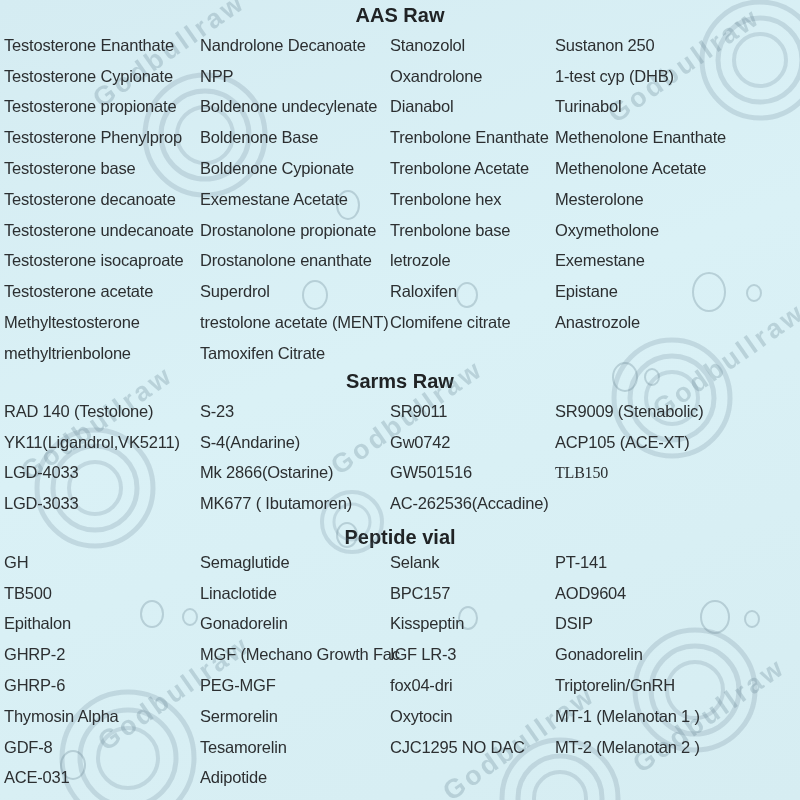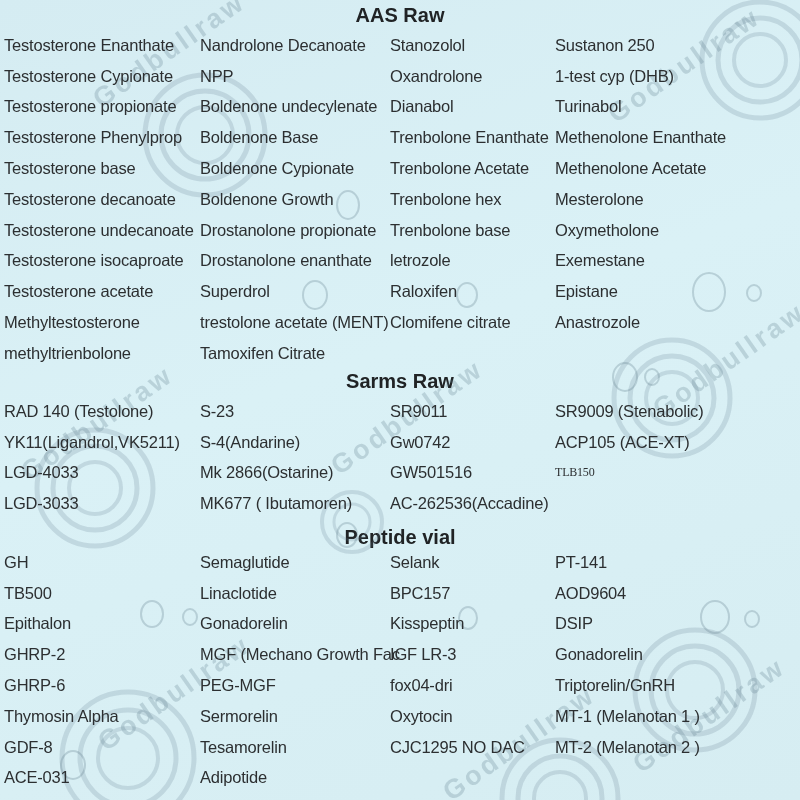--- a/index.html
+++ b/index.html
@@ -22,21 +22,21 @@
     grid-template-columns:196px 190px 165px 1fr;
     grid-auto-rows:30.8px;
     padding-left:4px;
   }
   .cell{
     display:flex;align-items:center;
     font-size:16.5px;letter-spacing:-0.2px;
     white-space:nowrap;overflow:visible;
     z-index:2;
   }
-  .cell.serif{font-family:"Liberation Serif","DejaVu Serif",serif;font-size:12px;}
+  .cell.serif{font-family:"Liberation Serif","DejaVu Serif",serif;font-size:16px;}
   
   .wm-text{
     position:absolute;z-index:1;
     font-size:27px;font-weight:bold;letter-spacing:3px;
     color:rgba(94,122,138,0.26);
     transform:rotate(-35deg);
     white-space:nowrap;pointer-events:none;
   }
   .wm-rings{position:absolute;z-index:1;pointer-events:none;}
   .wm-ellipse{
@@ -135,21 +135,21 @@
       <div class="cell">Turinabol</div>
       <div class="cell">Testosterone Phenylprop</div>
       <div class="cell">Boldenone Base</div>
       <div class="cell">Trenbolone Enanthate</div>
       <div class="cell">Methenolone Enanthate</div>
       <div class="cell">Testosterone base</div>
       <div class="cell">Boldenone Cypionate</div>
       <div class="cell">Trenbolone Acetate</div>
       <div class="cell">Methenolone Acetate</div>
       <div class="cell">Testosterone decanoate</div>
-      <div class="cell">Boldenone Growth</div>
+      <div class="cell">Exemestane Acetate</div>
       <div class="cell">Trenbolone  hex</div>
       <div class="cell">Mesterolone</div>
       <div class="cell">Testosterone undecanoate</div>
       <div class="cell">Drostanolone propionate</div>
       <div class="cell">Trenbolone  base</div>
       <div class="cell">Oxymetholone</div>
       <div class="cell">Testosterone isocaproate</div>
       <div class="cell">Drostanolone enanthate</div>
       <div class="cell">letrozole</div>
       <div class="cell">Exemestane</div>

